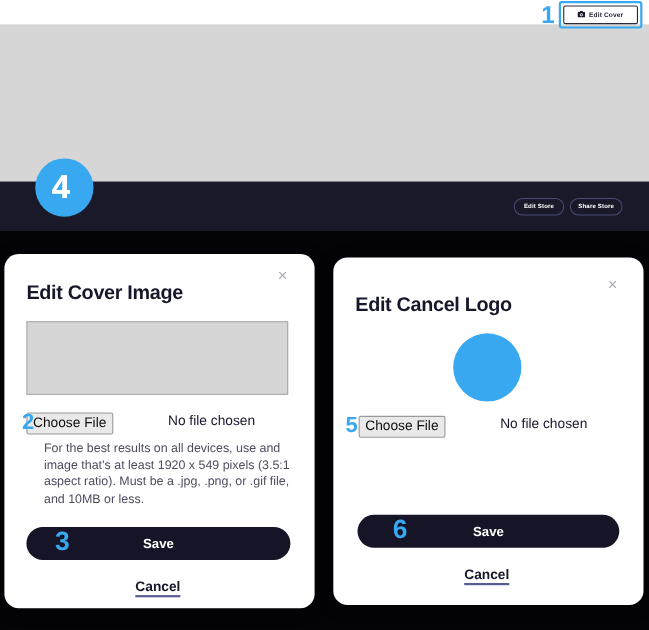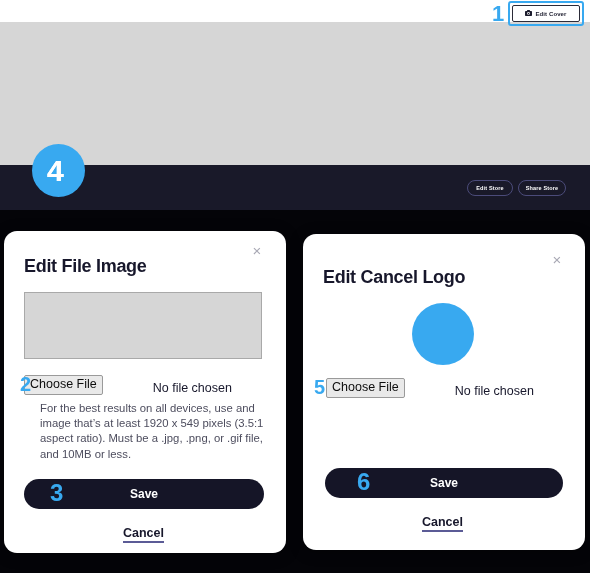--- a/index.html
+++ b/index.html
@@ -148,21 +148,21 @@
     left: 110px; top: 303px;
     width: 62px; height: 62px;
     border-radius: 50%;
     background: #38a9f0;
   }
 
   
   .file-row {
     position: absolute;
     display: flex;
-    align-items: flex-end;
+    align-items: flex-start;
     gap: 6px;
     font-size: 12.5px;
     color: #17172b;
   }
   .file-btn {
     background: #e9e9e9;
     border: 1px solid #9a9a9a;
     border-radius: 2px;
     padding: 1px 5px 2px 5px;
     font-size: 12.5px;
@@ -236,21 +236,21 @@
 
   <div class="nav-pill edit-store">
     <span>Edit Store</span>
   </div>
   <div class="nav-pill share-store">
     <span>Share Store</span>
   </div>
 
   <div class="modal cover-modal"></div>
   <div class="modal-close" style="left:249px; top:243px;">×</div>
-  <div class="modal-title cover-modal" style="top:256px;">Edit File Image</div>
+  <div class="modal-title cover-modal" style="top:256px;">Edit Cover Image</div>
   <div class="cover-preview"></div>
 
   <div class="file-row" style="left:24px; top:375px;">
     <span class="file-btn">Choose File</span>
     <span class="file-status">No file chosen</span>
   </div>
 
   <div class="modal-desc" style="left:40px; top:401px; width:234px;">For the best results on all devices, use and image that’s at least 1920 x 549 pixels (3.5:1 aspect ratio). Must be a .jpg, .png, or .gif file, and 10MB or less.</div>
 
   <div class="save-btn" style="left:24px; top:479px; width:240px;">

